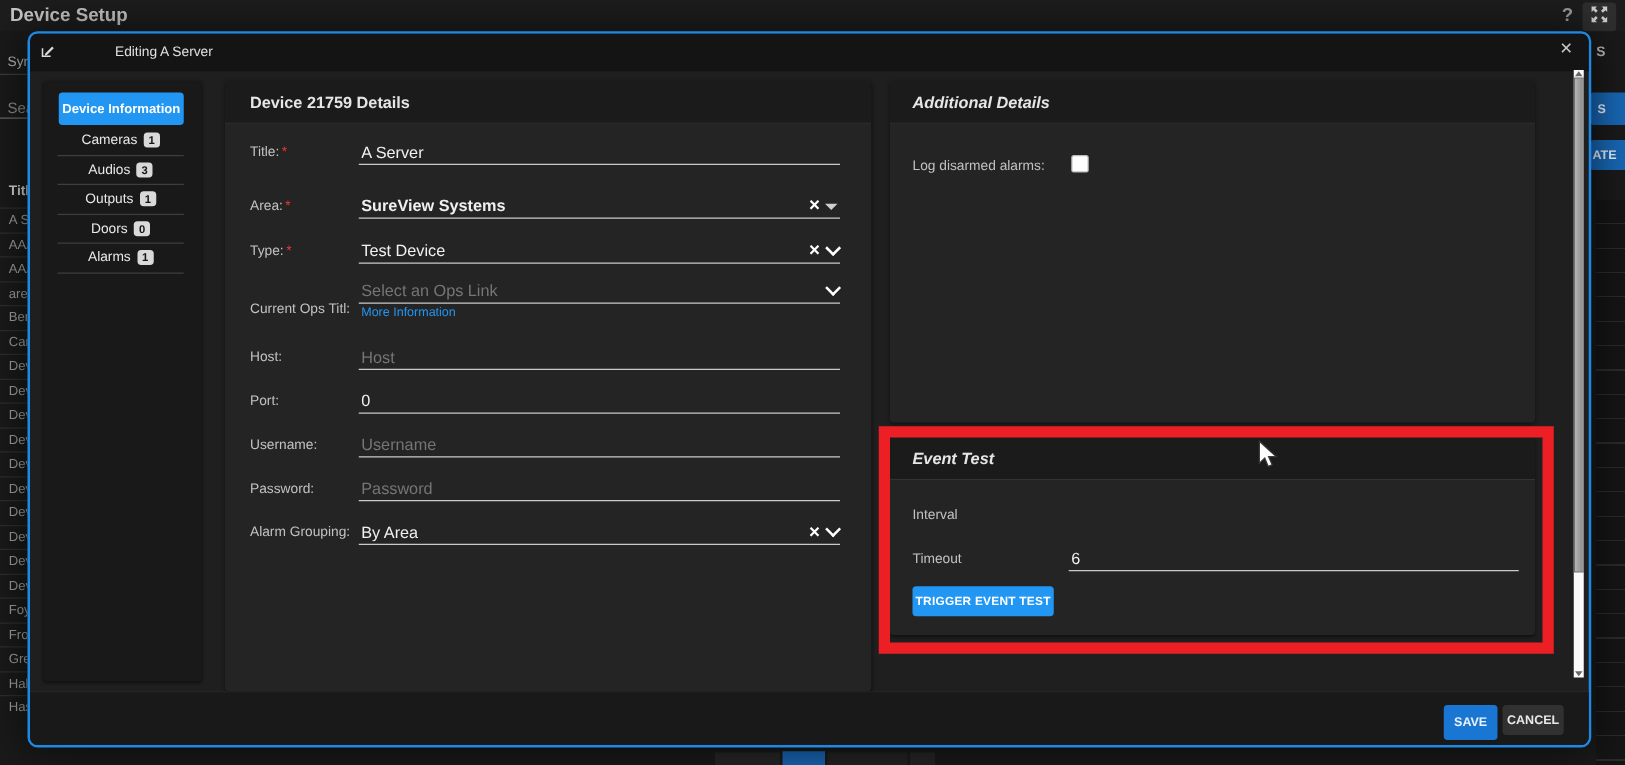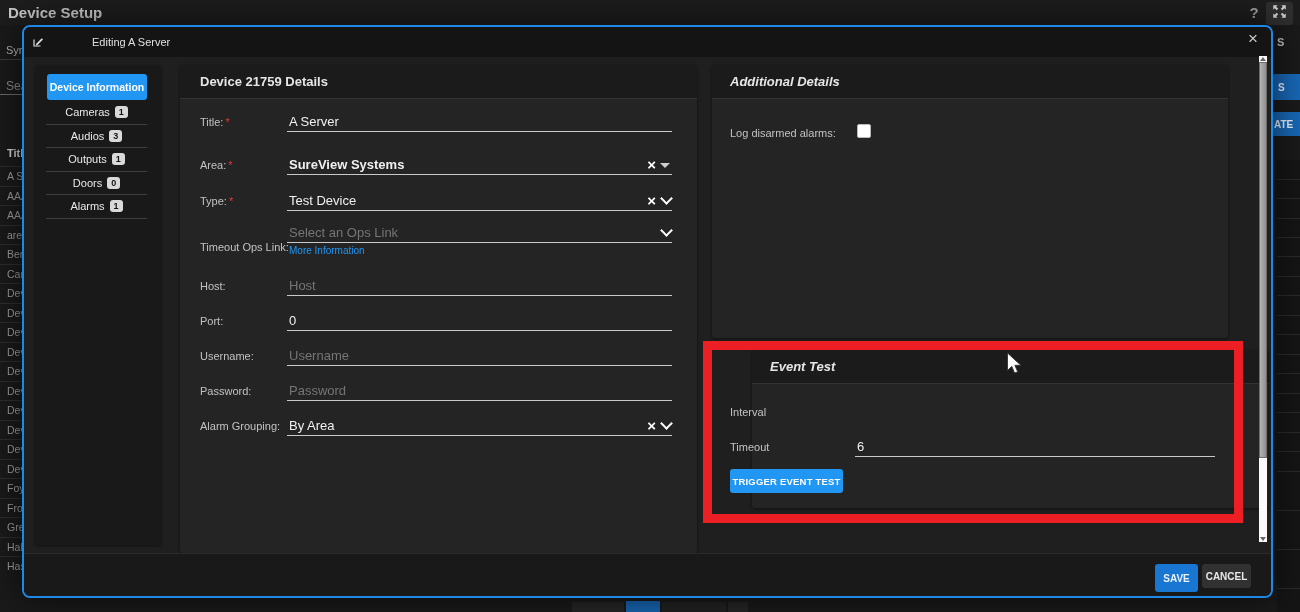--- a/index.html
+++ b/index.html
@@ -47,21 +47,21 @@
   .side-active { left:47px; top:74px; width:100px; height:26px; background:#2196f3; border-radius:3px; color:#fff; font-size:10.5px; font-weight:700; display:flex; align-items:center; justify-content:center; z-index:12; cursor:pointer; white-space:nowrap; }
   .side-items { left:46px; top:101px; width:101px; z-index:12; }
   .side-item { height:23.5px; border-bottom:1px solid #3e3e3e; display:flex; align-items:center; justify-content:center; cursor:pointer; }
   .side-label { font-size:11px; color:#e8e8e8; white-space:nowrap; }
   .badge { margin-left:5px; min-width:13px; padding:0 3px; height:12px; background:#d9d9d9; color:#141414; font-size:9px; font-weight:bold; border-radius:3px; text-align:center; line-height:12px; }
 
   
   .card { background:#242424; border-radius:3px; z-index:11; box-shadow:0 1px 3px rgba(0,0,0,.5); }
   .card-details { left:180px; top:65px; width:517px; height:488px; }
   .card-additional { left:712px; top:65px; width:516px; height:273px; }
-  .card-event { left:752px; top:350px; width:516px; height:158px; }
+  .card-event { left:712px; top:350px; width:516px; height:158px; }
   .card-header { position:absolute; left:0; top:0; right:0; height:34px; background:#1b1b1b; border-bottom:1px solid #333; border-radius:3px 3px 0 0; }
   .card-title { position:absolute; left:20px; top:9px; font-size:13px; font-weight:bold; color:#e6e6e6; }
   .card-event .card-title, .card-additional .card-title { left:18px;font-style:italic; }
 
   
   .frow { position:absolute; left:200px; width:472px; height:24px; z-index:12; }
   .flabel { position:absolute; left:0; bottom:4px; font-size:11px; color:#c2c2c2; white-space:nowrap; }
   .req { color:#e53935; margin-left:2px; }
   .fctrl { position:absolute; left:87px; right:0; top:0; bottom:0; border-bottom:1px solid #c9c9c9; }
   .finput { position:absolute; left:2px; right:42px; bottom:2px; background:transparent; border:none; outline:none; color:#f0f0f0; font-size:13px; font-family:"Liberation Sans",sans-serif; }
@@ -248,21 +248,21 @@
   <div class="frow" style="top:187px">
     <span class="flabel"><span>Type:</span><span class="req">*</span></span>
     <div class="fctrl">
       <input class="finput" value="Test Device" style="">
       <span class="icx">×</span>
       <span class="chev"></span>
     </div>
   </div>
 
   <div class="frow" style="top:219px">
-    <span class="flabel ops-label"><span>Timeout Ops Link:</span></span>
+    <span class="flabel ops-label"><span>Current Ops Titl:</span></span>
     <div class="fctrl">
       <input class="finput" placeholder="Select an Ops Link" style="">
       <span class="chev"></span>
     </div>
     <span class="sublink">More Information</span>
   </div>
 
   <div class="frow" style="top:272px">
     <span class="flabel"><span>Host:</span></span>
     <div class="fctrl">

